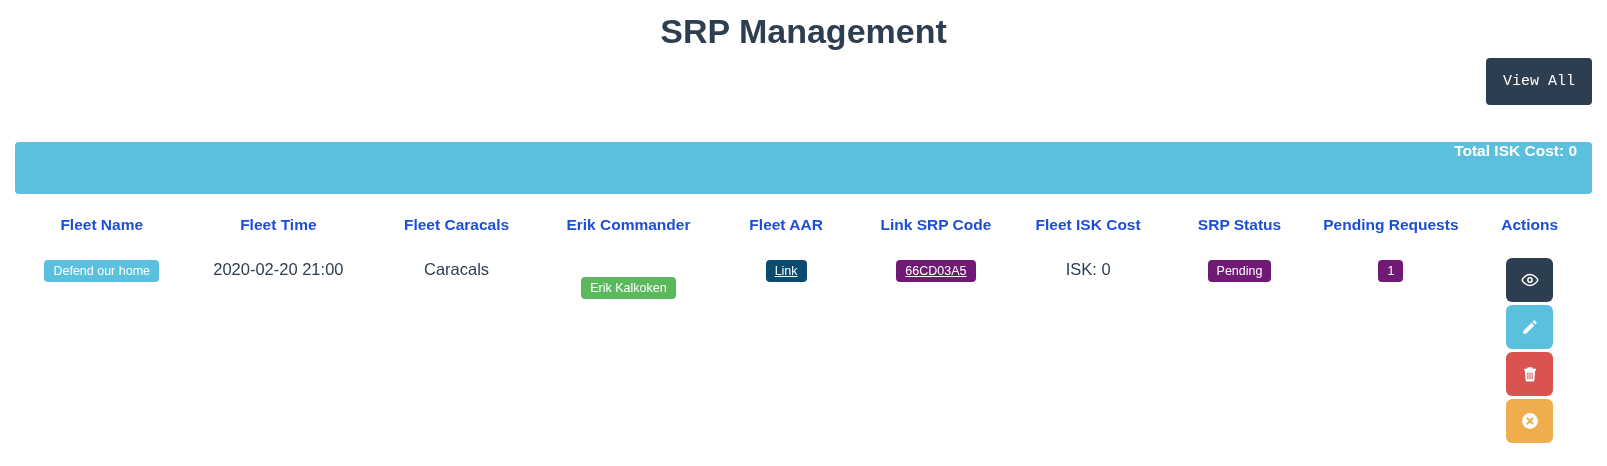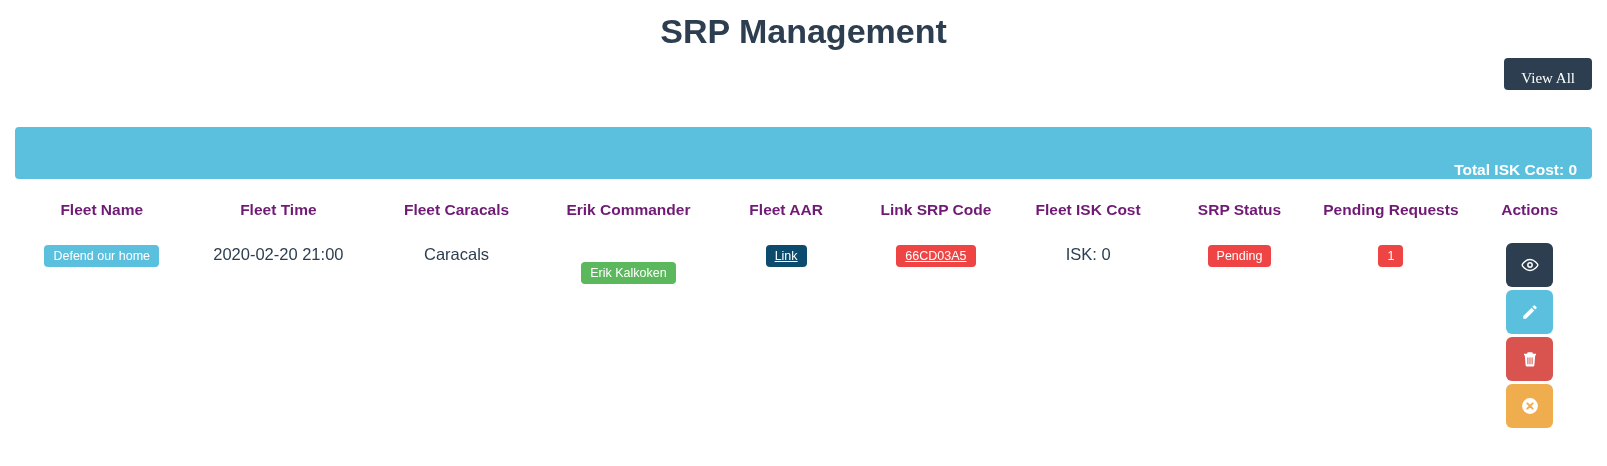--- a/index.html
+++ b/index.html
@@ -23,56 +23,56 @@
   .toolbar {
     display: flex;
     justify-content: flex-end;
     gap: 10px;
     margin-top: 7px;
   }
   .btn {
     border: none;
     border-radius: 4px;
     color: #fff;
-    font-family: Liberation Serif, serif;
+    font-family: Liberation Mono, monospace;
     font-size: 15px;
-    height: 32px;
+    height: 47px;
     padding: 0 17px;
     cursor: pointer;
     line-height: 40px;
   }
   .btn-navy  { background: #2c3e50; }
   .btn-green { background: #5cb85c; }
 
   .summary-bar {
     margin-top: 37px;
     height: 52px;
     background: #5bc0de;
     border-radius: 4px;
     display: flex;
-    align-items: flex-end;
+    align-items: flex-start;
     justify-content: flex-end;
     padding: 0 15px;
   }
   .summary-bar .summary-label {
     color: #ffffff;
     font-weight: bold;
     font-size: 15.5px;
   }
 
   table.fleet-table {
     width: 100%;
     margin-top: 14px;
     border-collapse: collapse;
     table-layout: fixed;
   }
   .fleet-table th {
     font-size: 15.5px;
     font-weight: bold;
-    color: #701a75;
+    color: #1d4ed8;
     padding: 8px 4px 16px 4px;
   }
   .fleet-table td {
     text-align: center;
     vertical-align: top;
     padding: 10px 4px 4px 4px;
     font-size: 16.5px;
     color: #2c3e50;
   }
 
@@ -83,21 +83,21 @@
     font-size: 12.5px;
     line-height: 1.15;
     padding: 4px 9px;
     border-radius: 4px;
     text-decoration: none;
   }
   .badge.underlined { text-decoration: underline; }
   .badge-blue   { background: #5bc0de; }
   .badge-green  { background: #5cb85c; margin-top: 17px; }
   .badge-navy   { background: #0c4a6e; }
-  .badge-orange { background: #ef4444; }
+  .badge-orange { background: #701a75; }
 
   .actions-cell { padding-top: 8px !important; }
   .action-btn {
     display: flex;
     align-items: center;
     justify-content: center;
     width: 47px;
     height: 44px;
     margin: 0 auto 3px auto;
     border: none;

